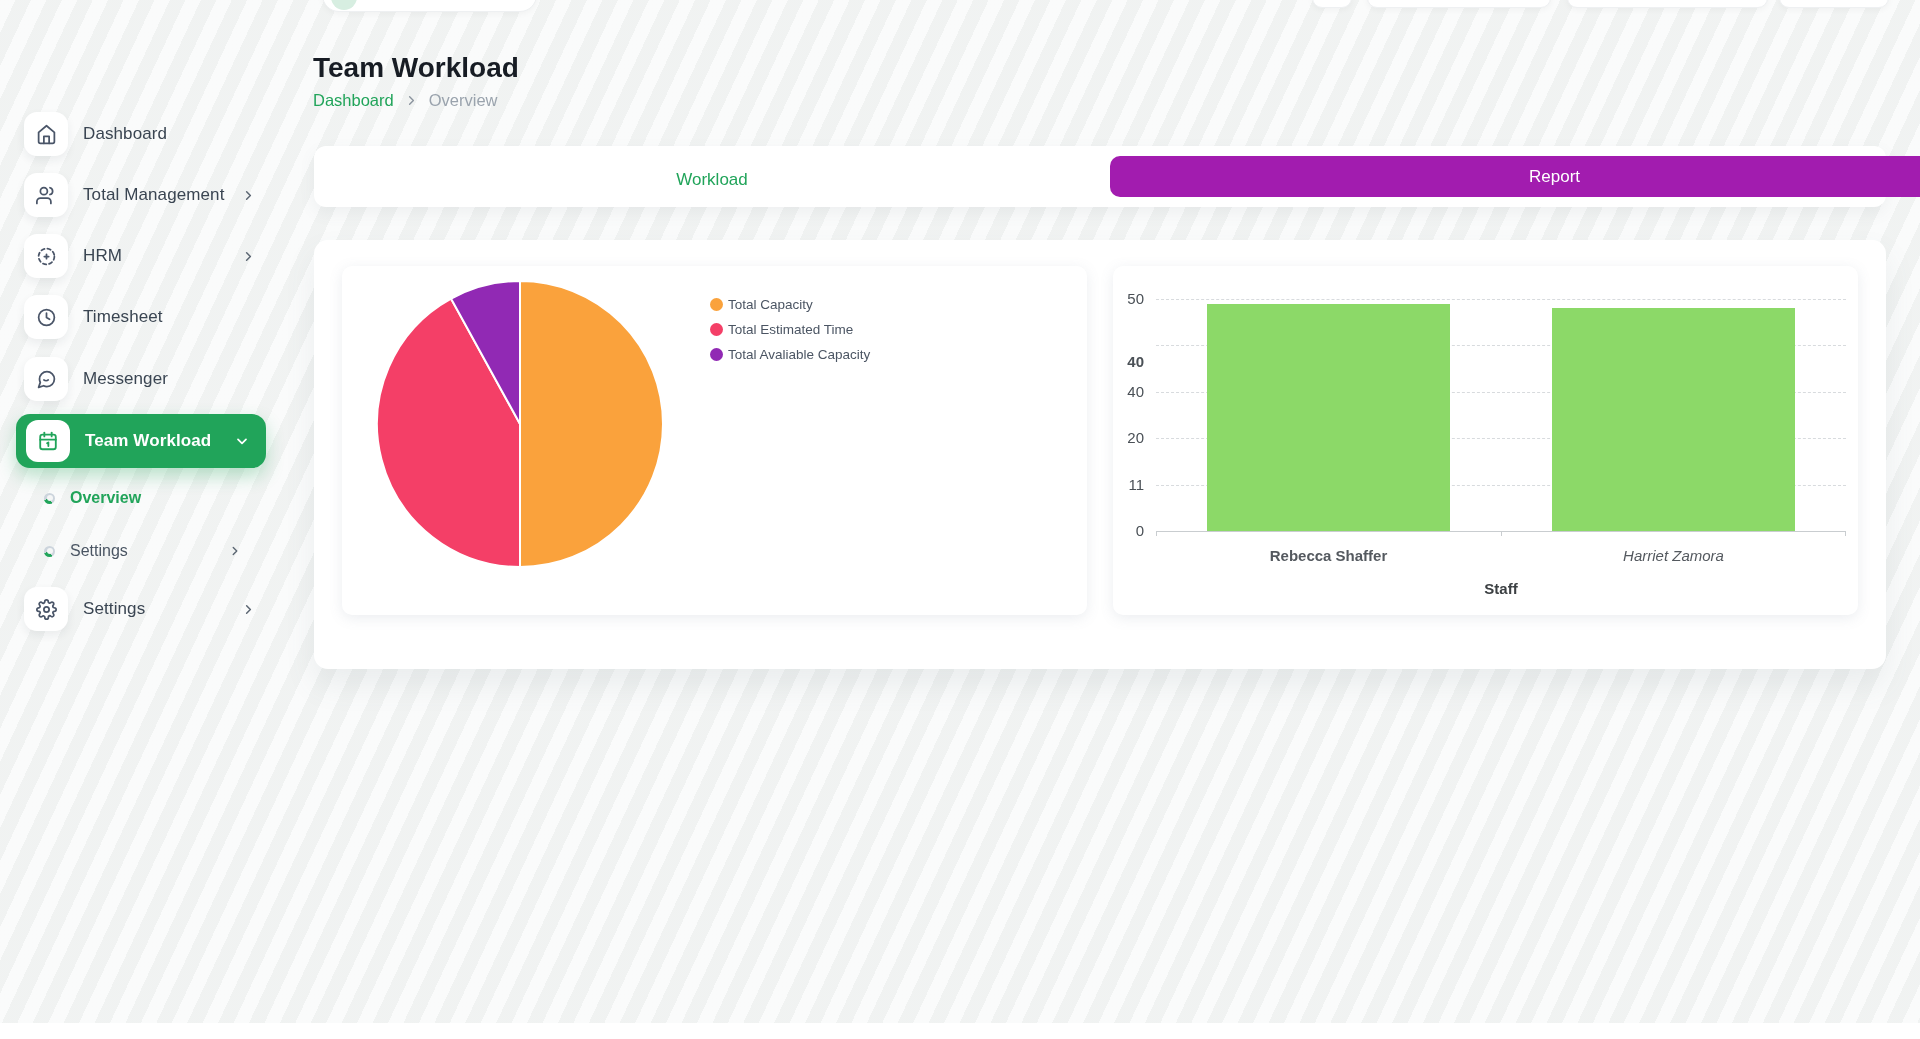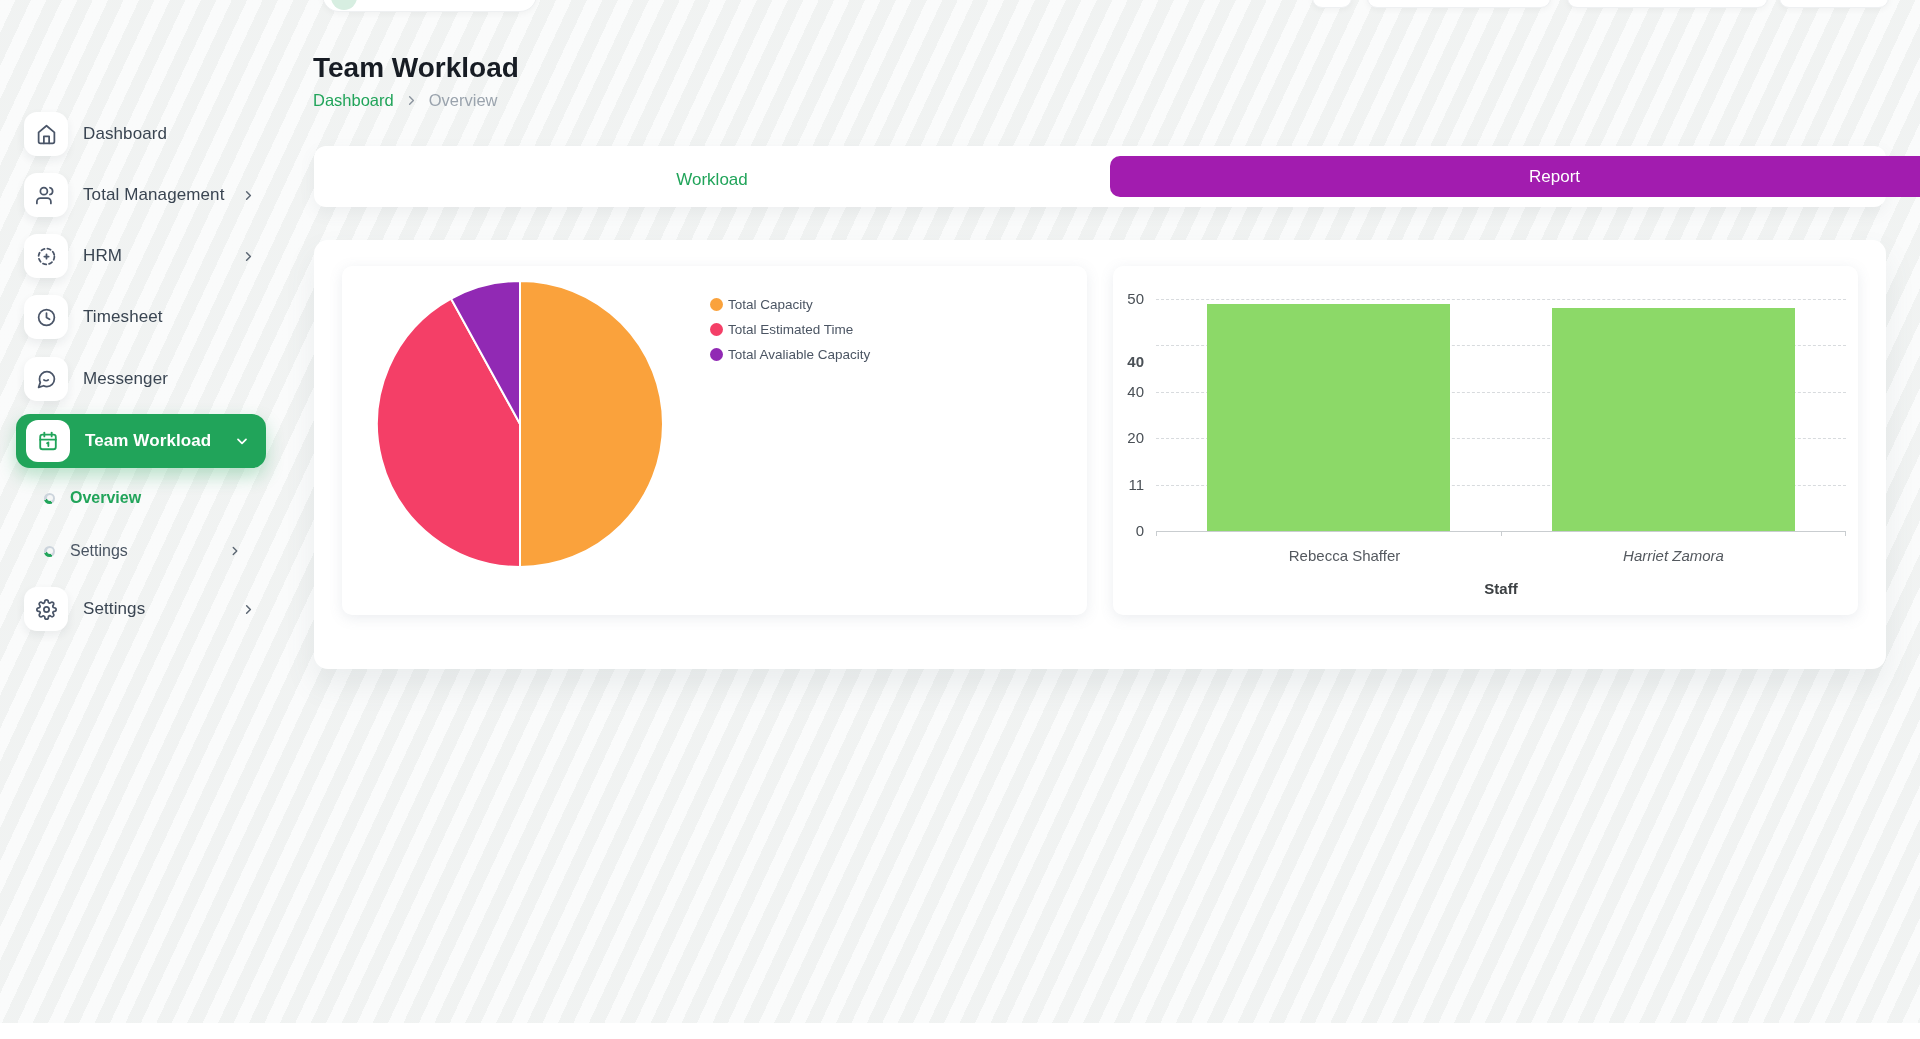--- a/index.html
+++ b/index.html
@@ -255,21 +255,21 @@
         <div class="ytick-label" style="top: 130.2px;">20</div>
         <div class="gridline" style="top: 185.6px;"></div>
         <div class="ytick-label" style="top: 176.6px;">11</div>
         <div class="gridline" style="top: 232px;"></div>
         <div class="ytick-label" style="top: 223px;">0</div>
         <div class="axis-line"></div>
         <div class="xtick" style="left: 0px;"></div>
         <div class="xtick" style="left: 345px;"></div>
         <div class="xtick" style="left: 689px;"></div>
         <div class="bar-rect" title="Rebecca Shaffer: 49" style="left: 51px; width: 243px; height: 227.4px; background: rgb(140, 217, 104);"></div>
-        <div class="cat-label" style="left: 16px;">Rebecca Shaffer</div>
+        <div class="cat-label" style="left: 0px; font-weight: bold;">Rebecca Shaffer</div>
         <div class="bar-rect" title="Harriet Zamora: 48" style="left: 396px; width: 243px; height: 222.7px; background: rgb(140, 217, 104);"></div>
         <div class="cat-label" style="left: 345px; font-style: italic;">Harriet Zamora</div>
         <div class="x-axis-title">Staff</div>
       </div>
   </div>
 
 </div>
 
 <div class="bottom-strip"></div>
 

